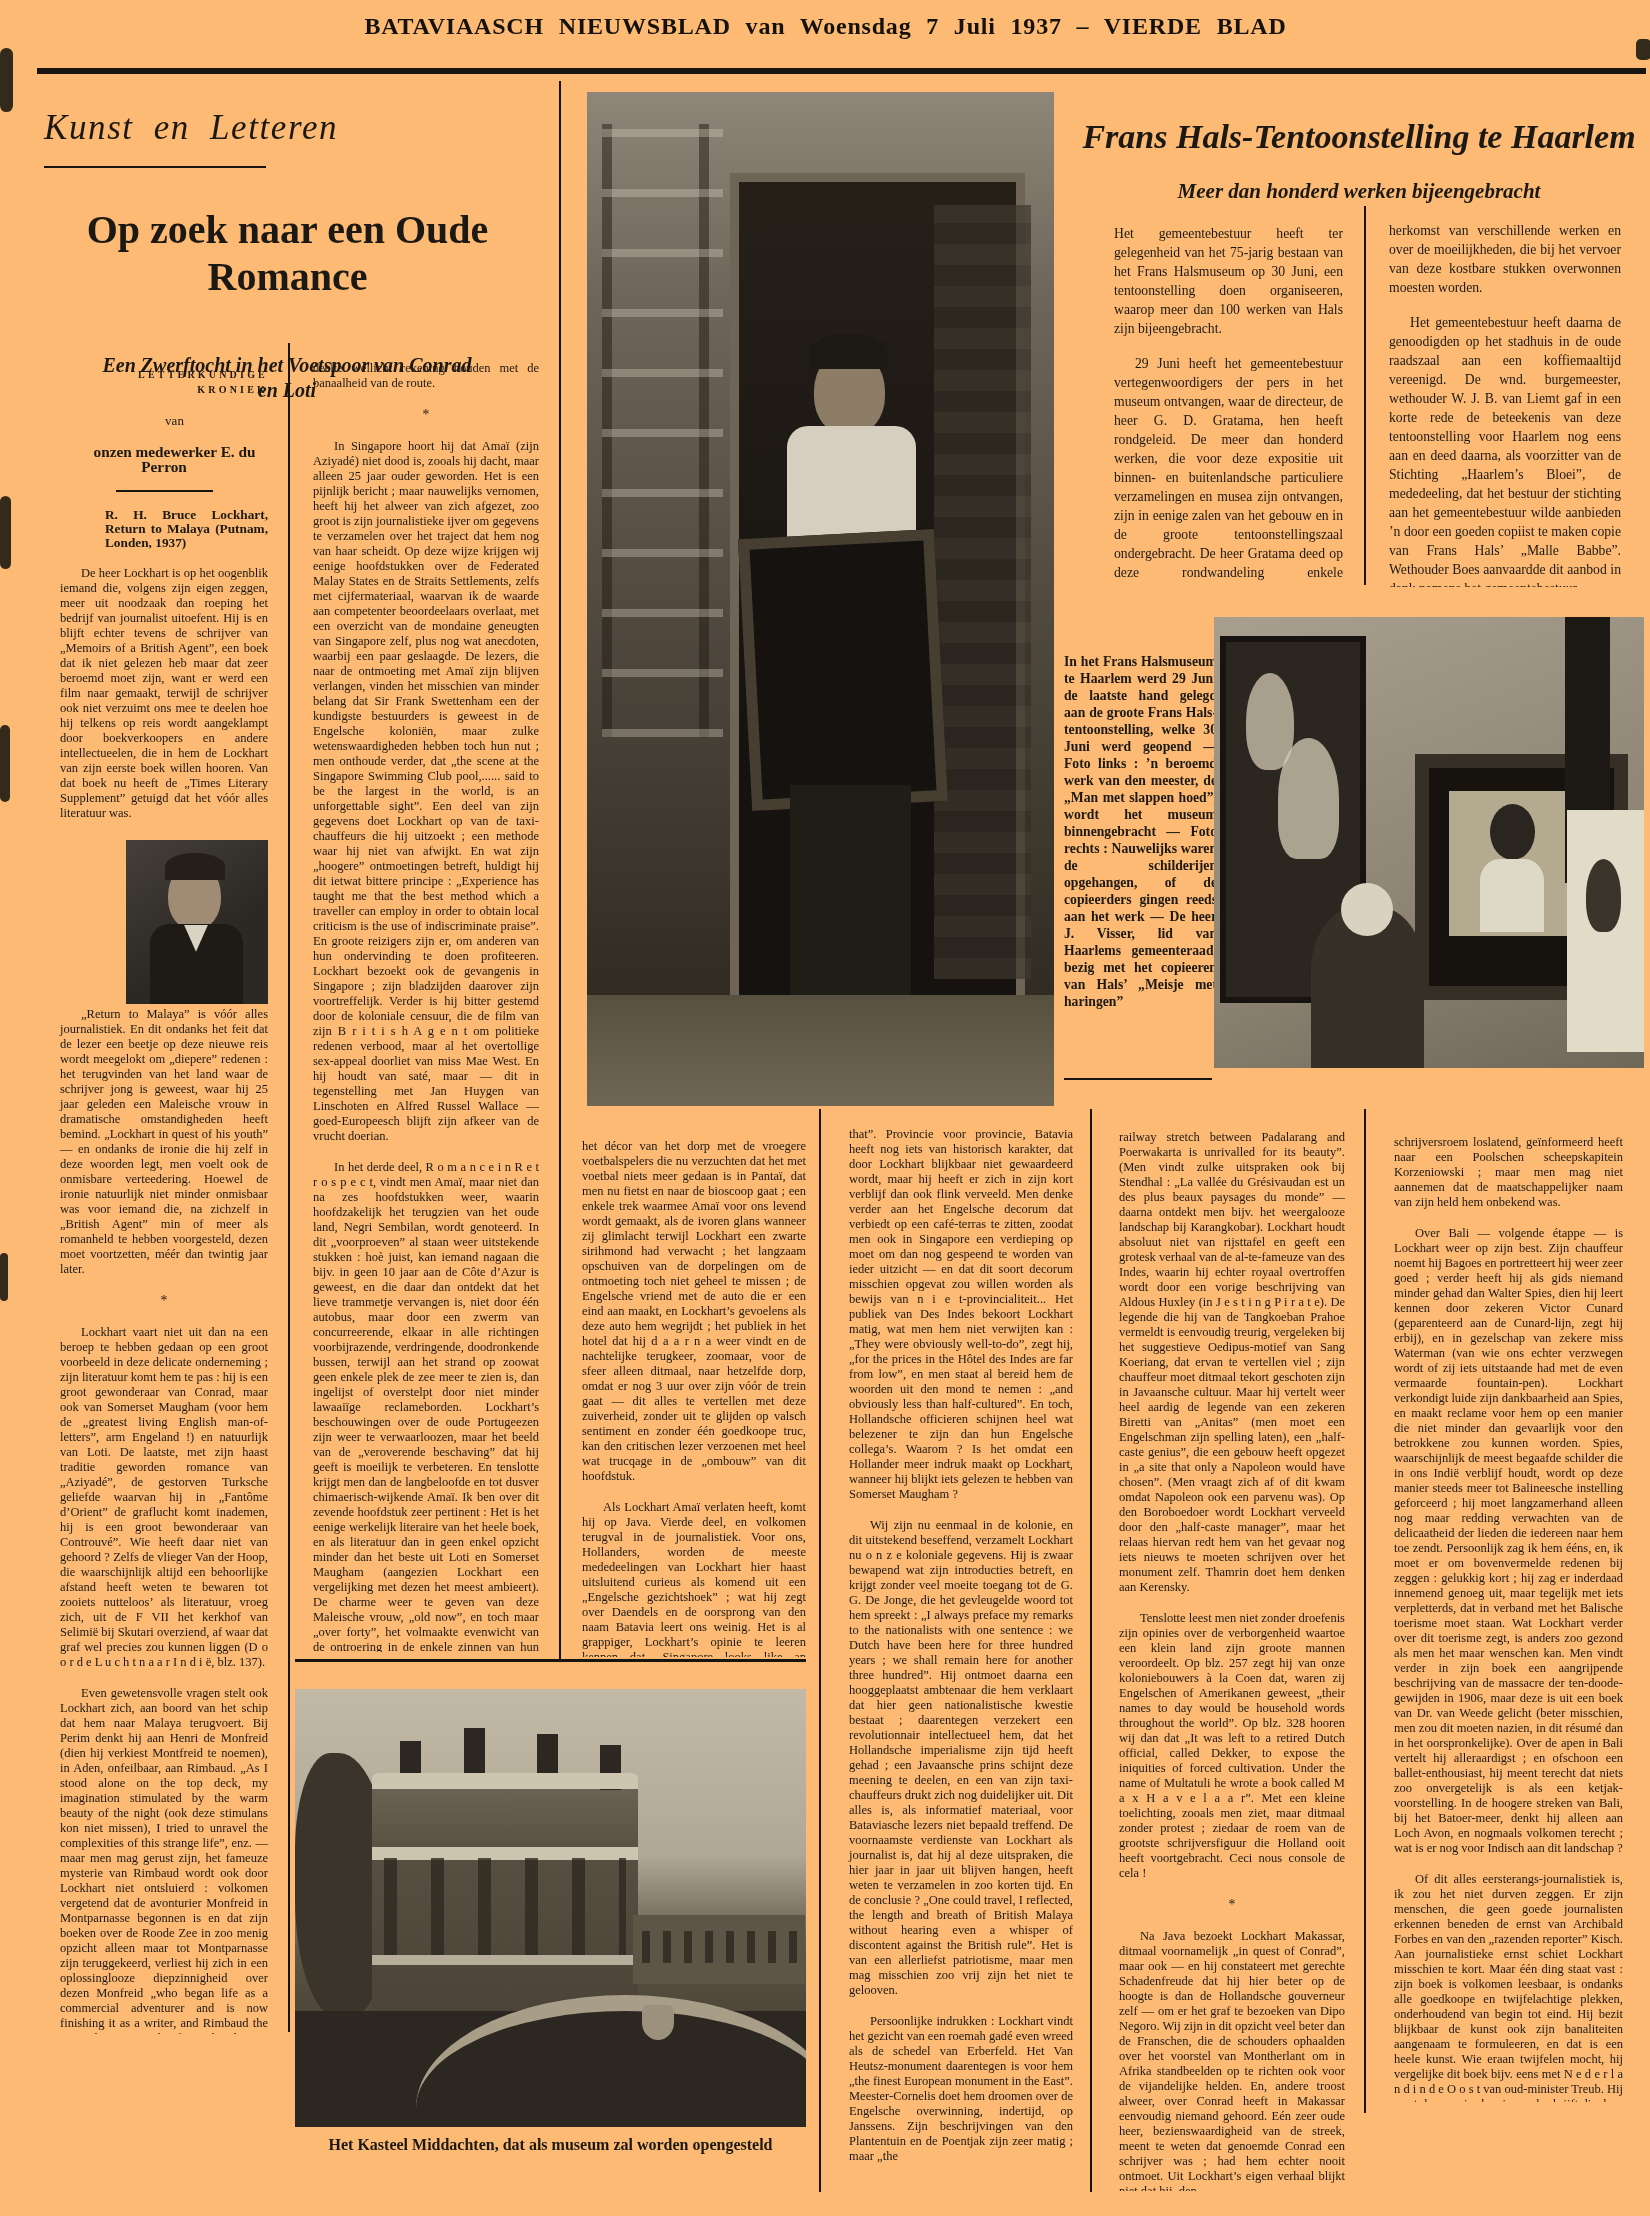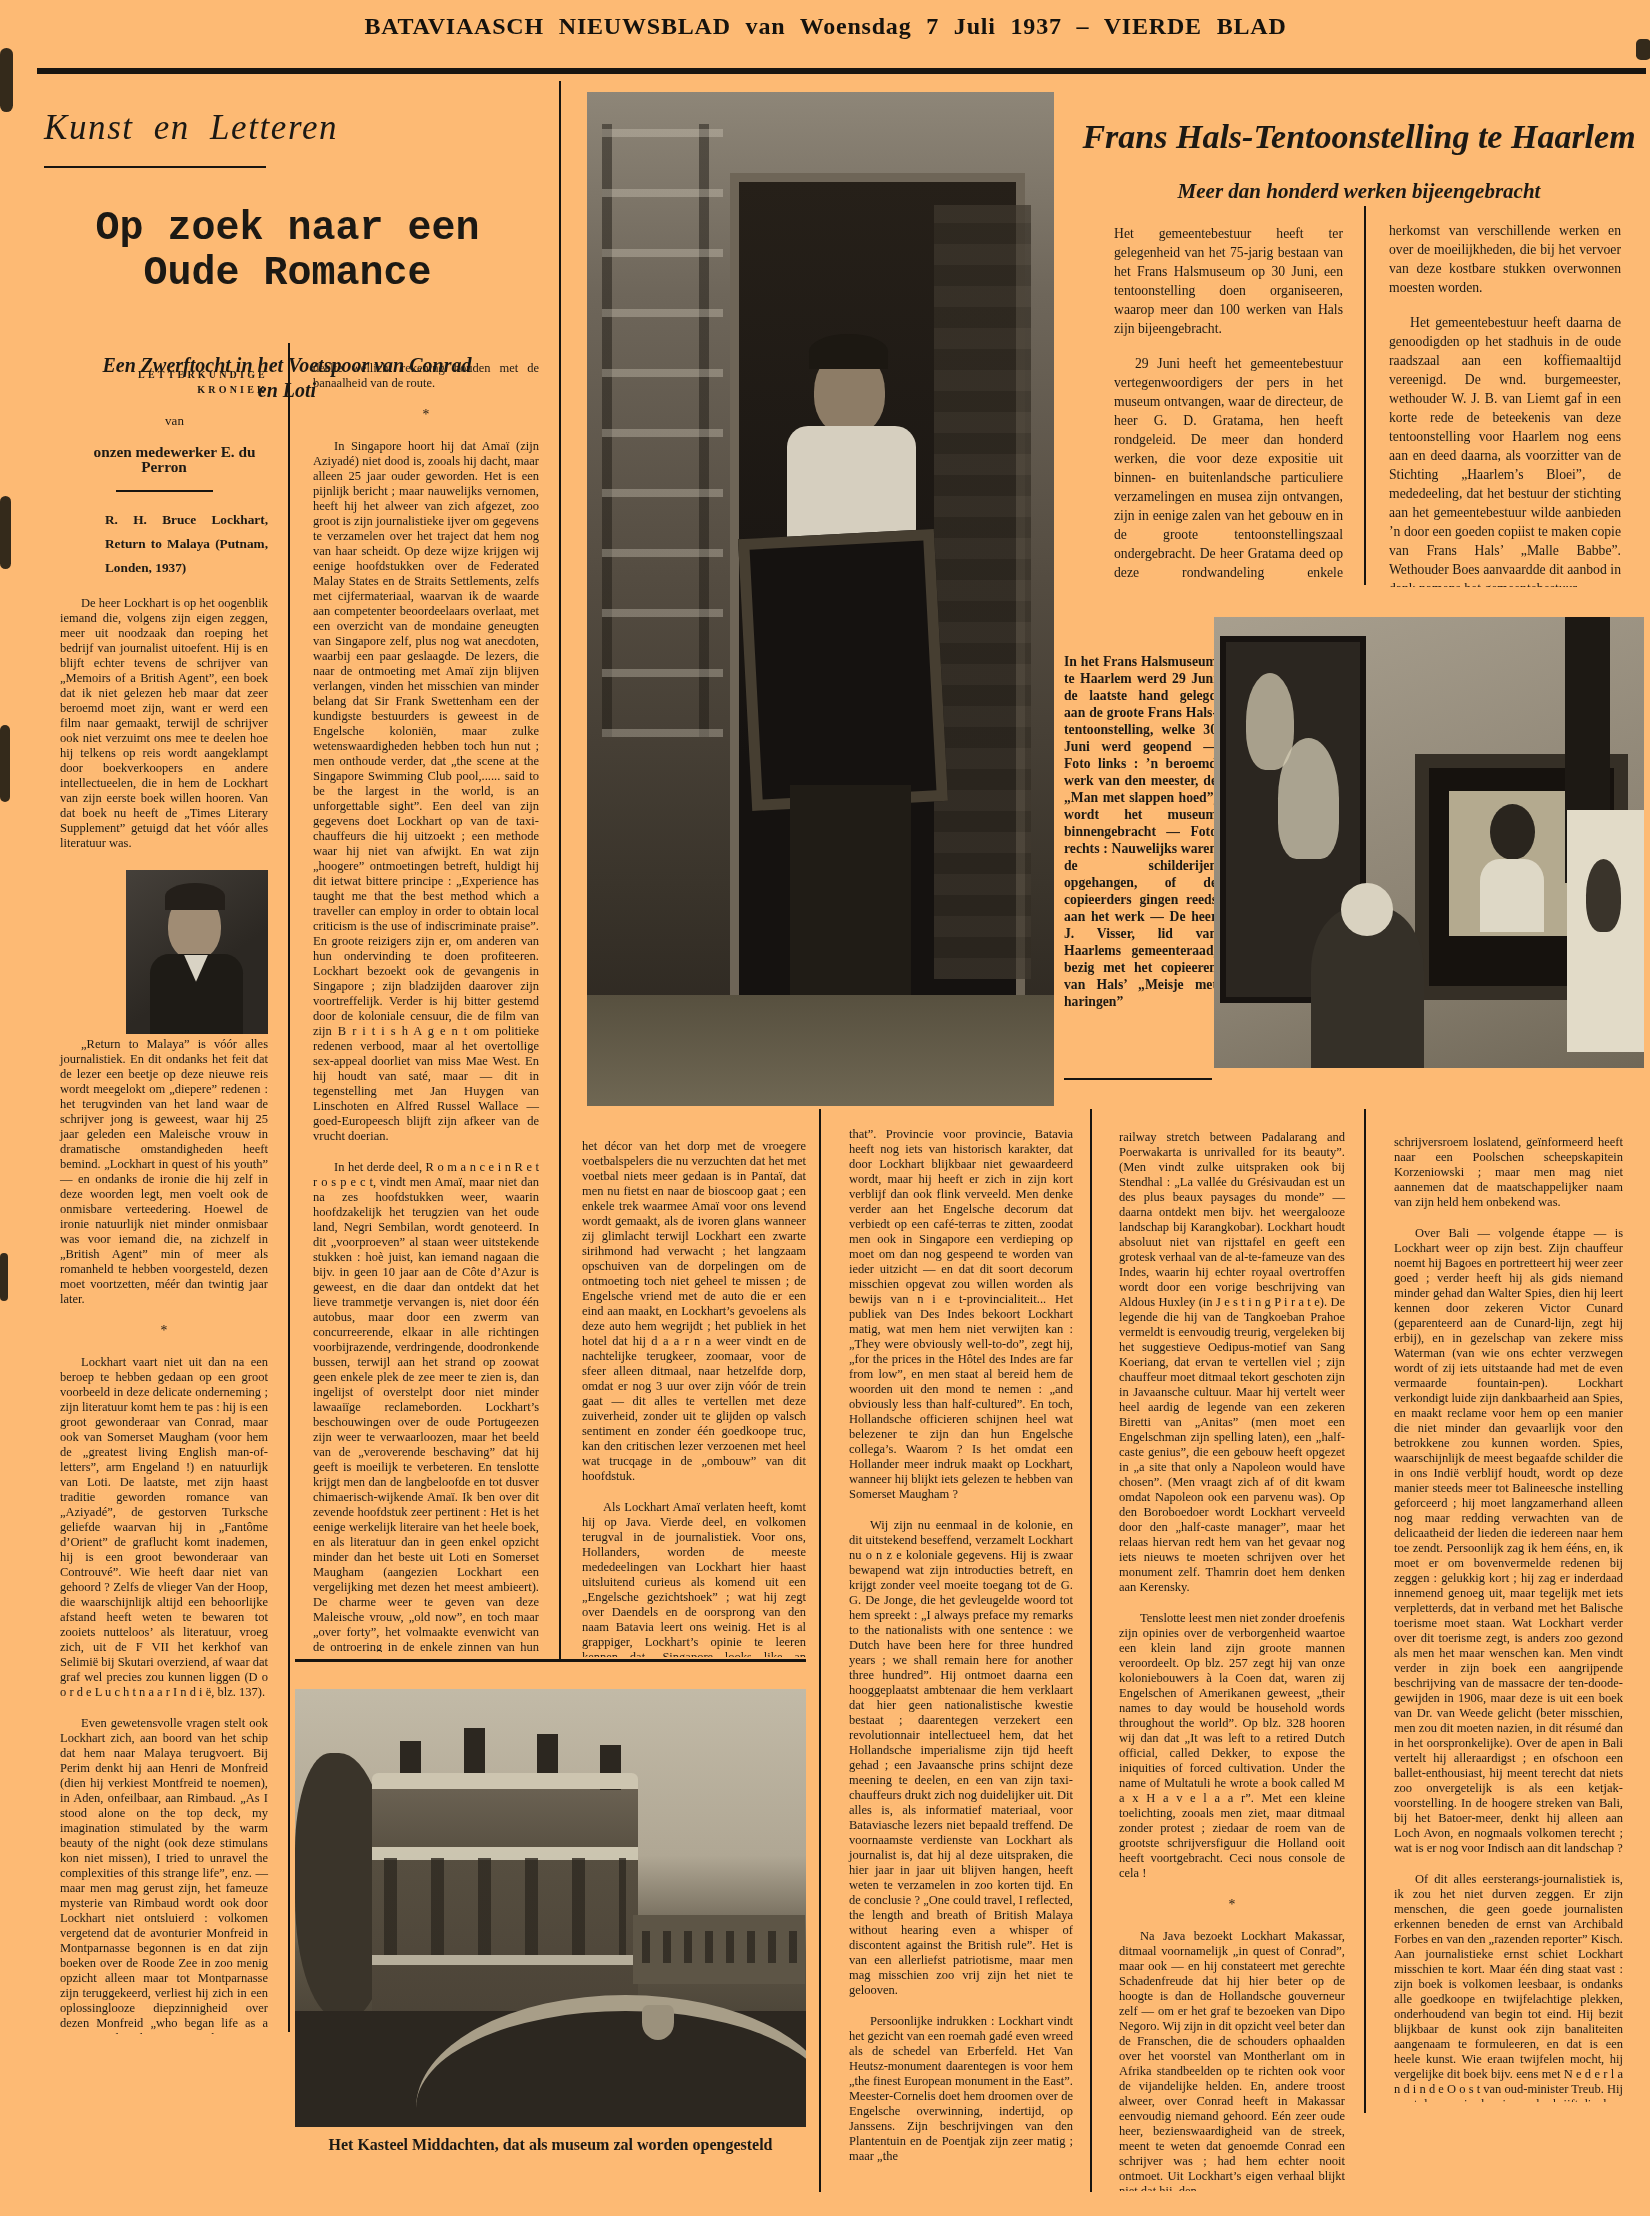--- a/index.html
+++ b/index.html
@@ -4,39 +4,39 @@
 <style>
   html,body{margin:0;padding:0;background:#b9b2a2;}
   .page{position:relative;width:1651px;height:2216px;background:#fdba74;overflow:hidden;
         font-family:"Liberation Serif",serif;color:#1c1914;}
   .rule{position:absolute;background:#181510;}
   
   .masthead{position:absolute;left:0;top:13px;width:1651px;text-align:center;
             font-weight:700;font-size:24px;letter-spacing:0.8px;word-spacing:8px;color:#15120d;}
   .sect-title{position:absolute;left:44px;top:108px;font-style:italic;font-size:35px;letter-spacing:1.6px;word-spacing:9.7px;}
   .headline{position:absolute;left:37px;top:206px;width:501px;text-align:center;
-            font-family:Liberation Mono, monospace;font-weight:700;font-size:40px;letter-spacing:0;}
+            font-family:Liberation Serif, serif;font-weight:700;font-size:40px;letter-spacing:0;}
   .subheadline{position:absolute;left:37px;top:285px;width:501px;text-align:center;
             font-family:"Liberation Sans",sans-serif;font-weight:700;font-size:26.6px;}
   .deck{position:absolute;left:95px;top:353px;width:384px;text-align:center;
             font-weight:700;font-style:italic;font-size:20px;line-height:25px;}
   .fh-headline{position:absolute;left:1072px;top:118px;width:574px;text-align:center;
             font-weight:700;font-style:italic;font-size:34px;}
   .fh-sub{position:absolute;left:1072px;top:179px;width:574px;text-align:center;
             font-weight:700;font-style:italic;font-size:21px;}
   .col{position:absolute;overflow:hidden;text-align:justify;font-size:12.5px;line-height:15px;}
   .col p{margin:16px;text-indent:21px;}
   .col p.cont{text-indent:0;}
   .fhcol{font-size:13.7px;line-height:19px;}
   .sep{text-align:center;text-indent:0 !important;font-size:13.7px;line-height:16px;margin:3.2px 0 1.6px 0;}
   .kick1{text-align:right;font-weight:700;font-size:10px;letter-spacing:3.2px;margin:1.6px 0 9.7px 0;text-indent:0;}
   .kick2{text-align:center;font-size:13px;margin:0 0 8px 0;text-indent:0;}
   .kick3{text-align:center;font-weight:700;font-size:15.3px;margin:0 0 9.7px 0;text-indent:0;}
   .minirule{width:97px;height:1.6px;background:#181510;margin:6.4px auto 14.5px auto;}
-  .bookref{font-weight:700;font-size:13.3px;line-height:24px;padding-left:45px;text-indent:0 !important;margin-bottom:11.3px !important;}
+  .bookref{font-weight:700;font-size:13.3px;line-height:14px;padding-left:45px;text-indent:0 !important;margin-bottom:11.3px !important;}
   .capcol{position:absolute;left:1064px;top:653px;width:153px;height:435px;overflow:hidden;
           font-weight:700;font-size:13.7px;line-height:17px;text-align:justify;}
   .castle-cap{position:absolute;left:303px;top:2136px;width:495px;text-align:center;
           font-weight:700;font-size:16px;}
   
   .photo{position:absolute;overflow:hidden;background:#4c463d;}
   .photo i{position:absolute;display:block;}
   .portrait-float{float:right;width:142px;height:164px;margin:3.2px 0 3.2px 6.4px;position:relative;
           overflow:hidden;background:#38332c;display:block;}
   .portrait-float i{position:absolute;display:block;}

